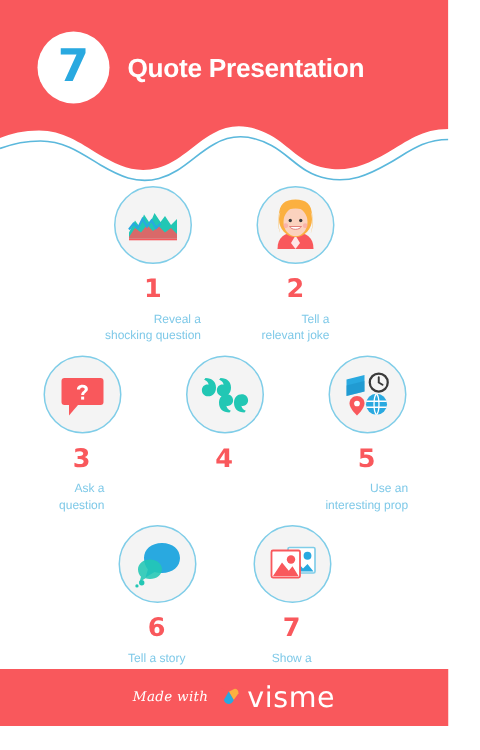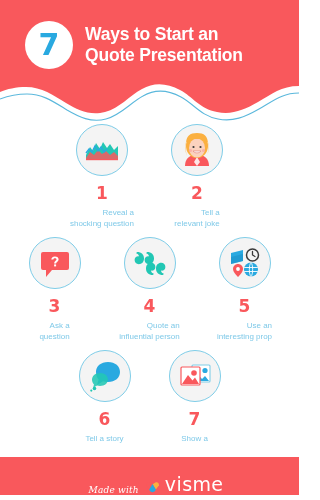--- a/index.html
+++ b/index.html
@@ -128,27 +128,27 @@
     font-size: 8px;
     line-height: 10.5px;
     text-align: right;
     margin-top: 6px;
     max-width: 92px;
   }
 
   
   .footer {
     position: absolute;
-    bottom: 5px;
+    bottom: 16px;
     left: 0;
     width: 312px;
     height: 38px;
     background: #F9585C;
     display: flex;
-    align-items: flex-end;
+    align-items: center;
     justify-content: center;
   }
   .footer-made {
     color: #ffffff;
     font-size: 9px;
     font-style: italic;
     font-family: "DejaVu Serif", serif;
     margin-right: 6px;
     letter-spacing: 0.2px;
   }
@@ -188,21 +188,20 @@
                C155,89 168,90 181,97
                C194,104 201,116 218,119
                C233,122 245,117 259,109
                C273,101 282,93 299,93" fill="none" stroke="#5BB8DC" stroke-width="1.1"></path>
     </svg>
     <div class="header-inner">
       <div class="badge">
         <span class="badge-num">7</span>
       </div>
       <div class="title-block">
-        <div class="title-line">Ways to Start an</div>
         <div class="title-line">Quote Presentation</div>
       </div>
     </div>
   </div>
 
   <div class="rows">
 
     <div class="row row-1">
 
       <div class="item">
@@ -274,24 +273,20 @@
                      C1.6,11.9 3.2,10.3 5.2,10.3 C5.6,10.3 5.9,10.35 6.1,10.45 C5.7,8.7 4.6,7.6 3.1,7.2 Z" fill="#22C7B4"></path>
             <path d="M14,6 C18.5,6 21,8.5 21,12.5 C21,16 18.8,18.2 15.8,18.2 C13.3,18.2 11.6,16.4 11.6,14.1
                      C11.6,11.9 13.2,10.3 15.2,10.3 C15.6,10.3 15.9,10.35 16.1,10.45 C15.7,8.7 14.6,7.6 13.1,7.2 Z" fill="#22C7B4"></path>
             <path d="M20,29 C15.5,29 13,26.5 13,22.5 C13,19 15.2,16.8 18.2,16.8 C20.7,16.8 22.4,18.6 22.4,20.9
                      C22.4,23.1 20.8,24.7 18.8,24.7 C18.4,24.7 18.1,24.65 17.9,24.55 C18.3,26.3 19.4,27.4 20.9,27.8 Z" fill="#22C7B4"></path>
             <path d="M30,29 C25.5,29 23,26.5 23,22.5 C23,19 25.2,16.8 28.2,16.8 C30.7,16.8 32.4,18.6 32.4,20.9
                      C32.4,23.1 30.8,24.7 28.8,24.7 C28.4,24.7 28.1,24.65 27.9,24.55 C28.3,26.3 29.4,27.4 30.9,27.8 Z" fill="#22C7B4"></path>
           </svg>
         </div>
         <div class="num">4</div>
-        <div class="caption">
-          <div>Quote an</div>
-          <div>influential person</div>
-        </div>
       </div>
 
       <div class="item">
         <div class="circle">
           <svg width="36" height="36" viewBox="0 0 36 36">
             <path d="M4,8 L16,5 L16,16 L4,19 Z" fill="#29A9E0"></path>
             <path d="M4,12 L16,9 L16,16 L4,19 Z" fill="#1C8FC6" opacity="0.55"></path>
             <circle cx="25.5" cy="10" r="6" fill="none" stroke="#3A3A3A" stroke-width="1.5"></circle>
             <path d="M25.5,6.5 L25.5,10 L28,11.5" fill="none" stroke="#3A3A3A" stroke-width="1.3" stroke-linecap="round"></path>
             <path d="M11,19 C13.8,19 16,21.2 16,24 C16,27.4 11,32 11,32 C11,32 6,27.4 6,24 C6,21.2 8.2,19 11,19 Z" fill="#F9585C"></path>

